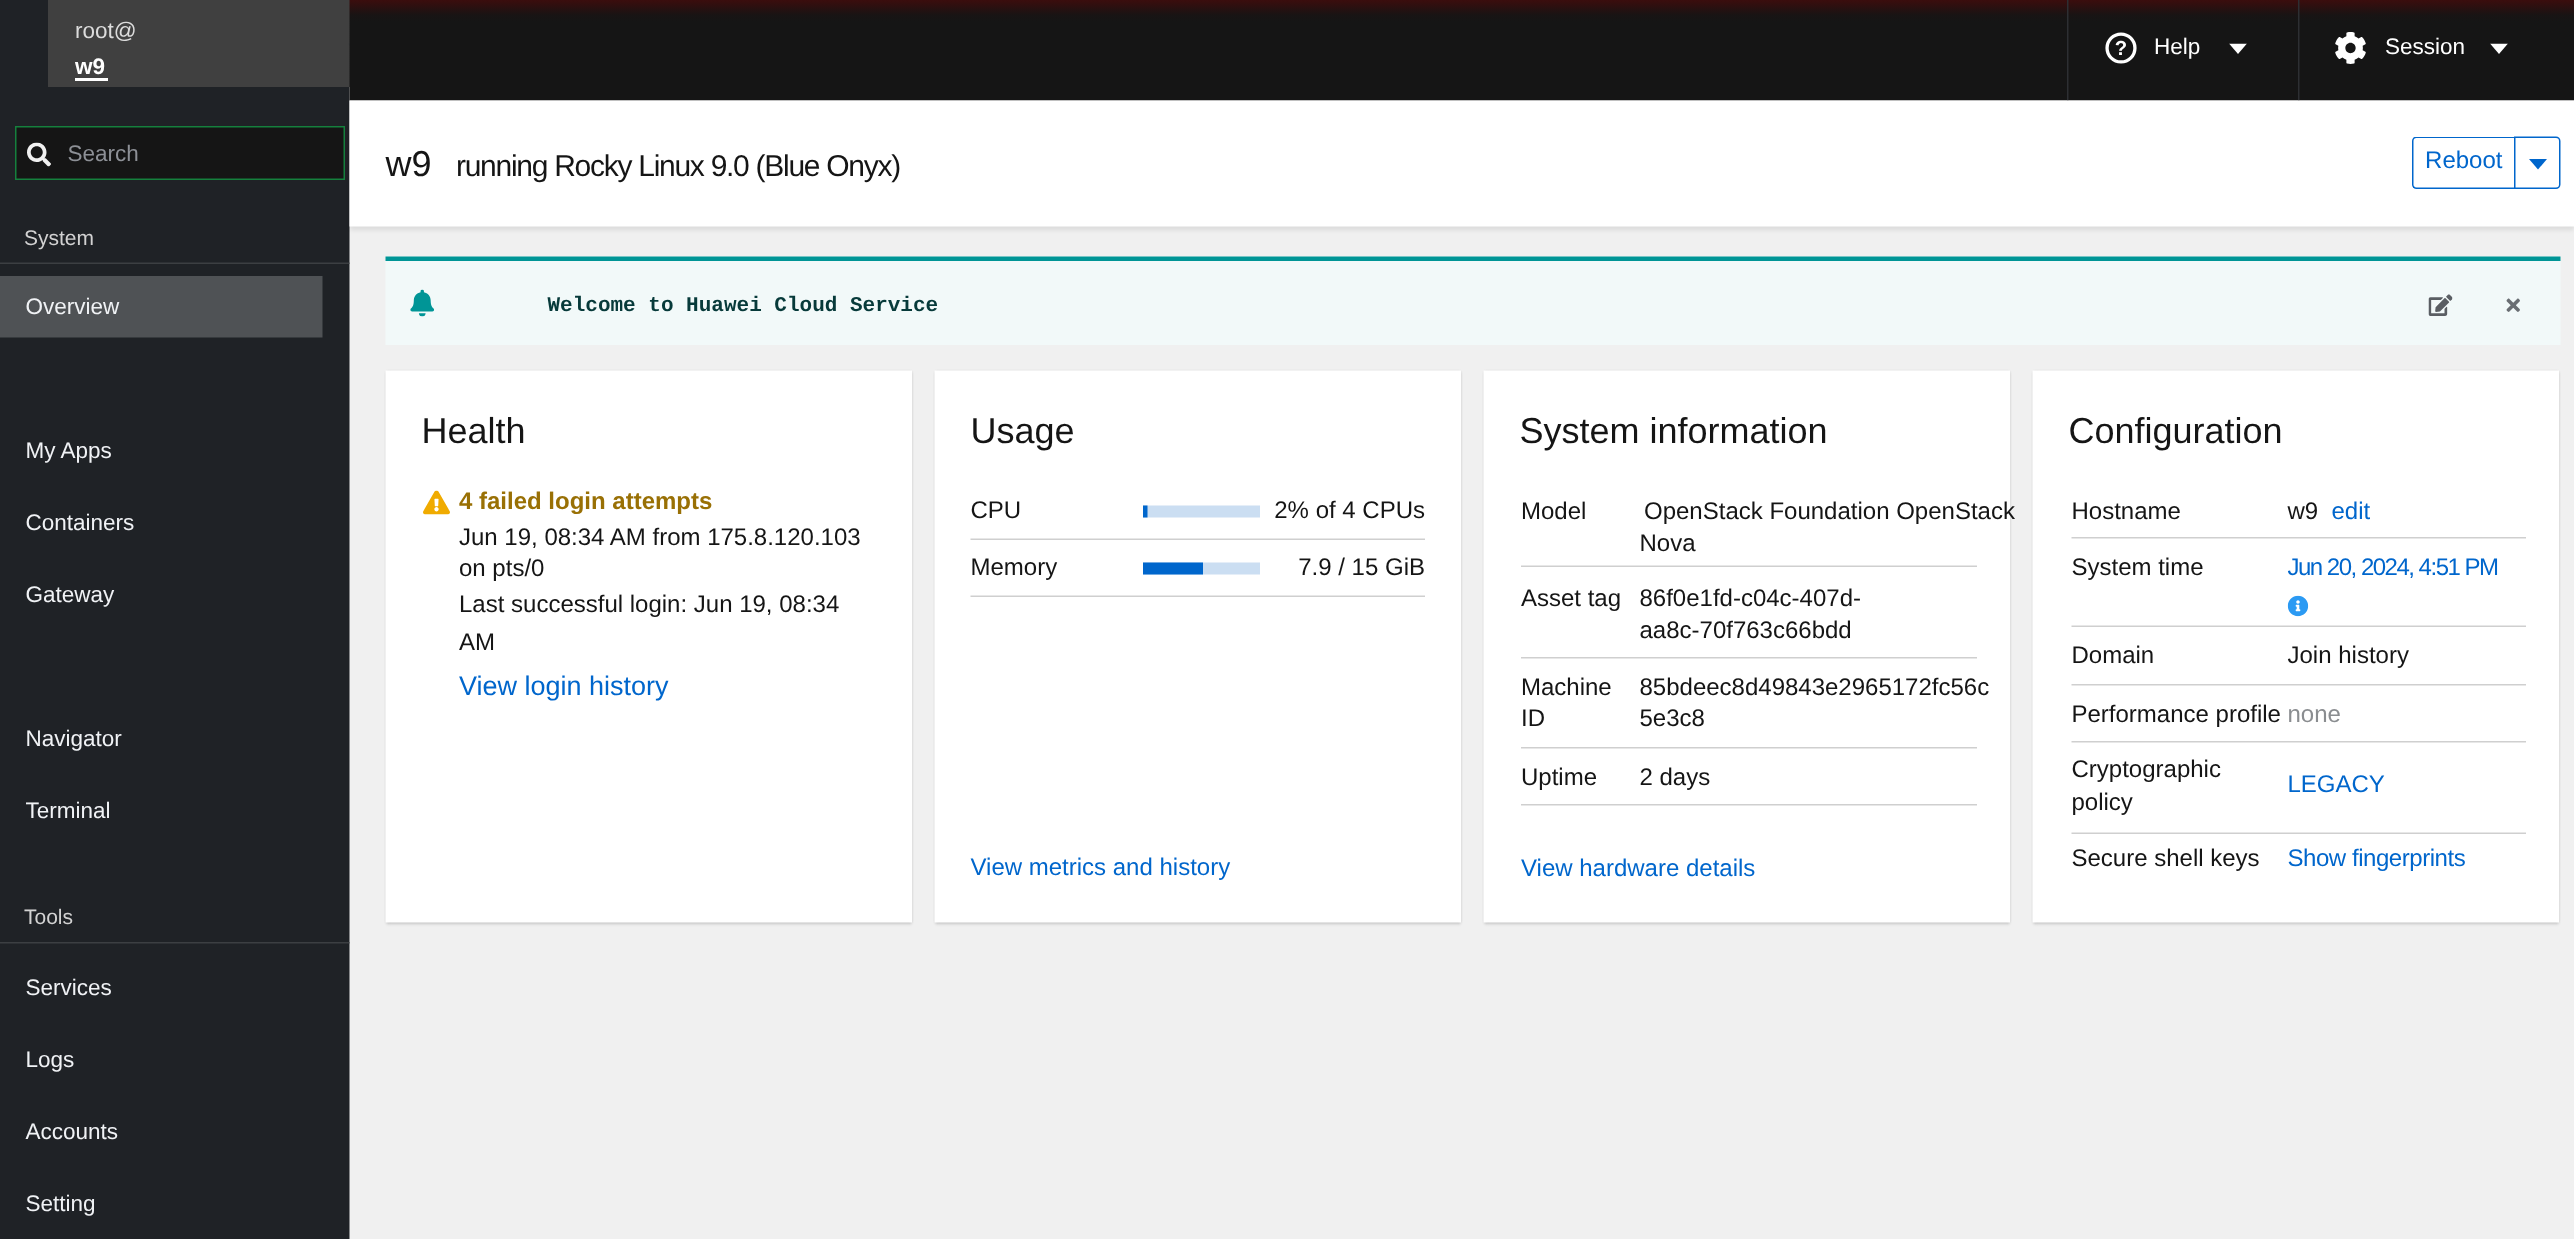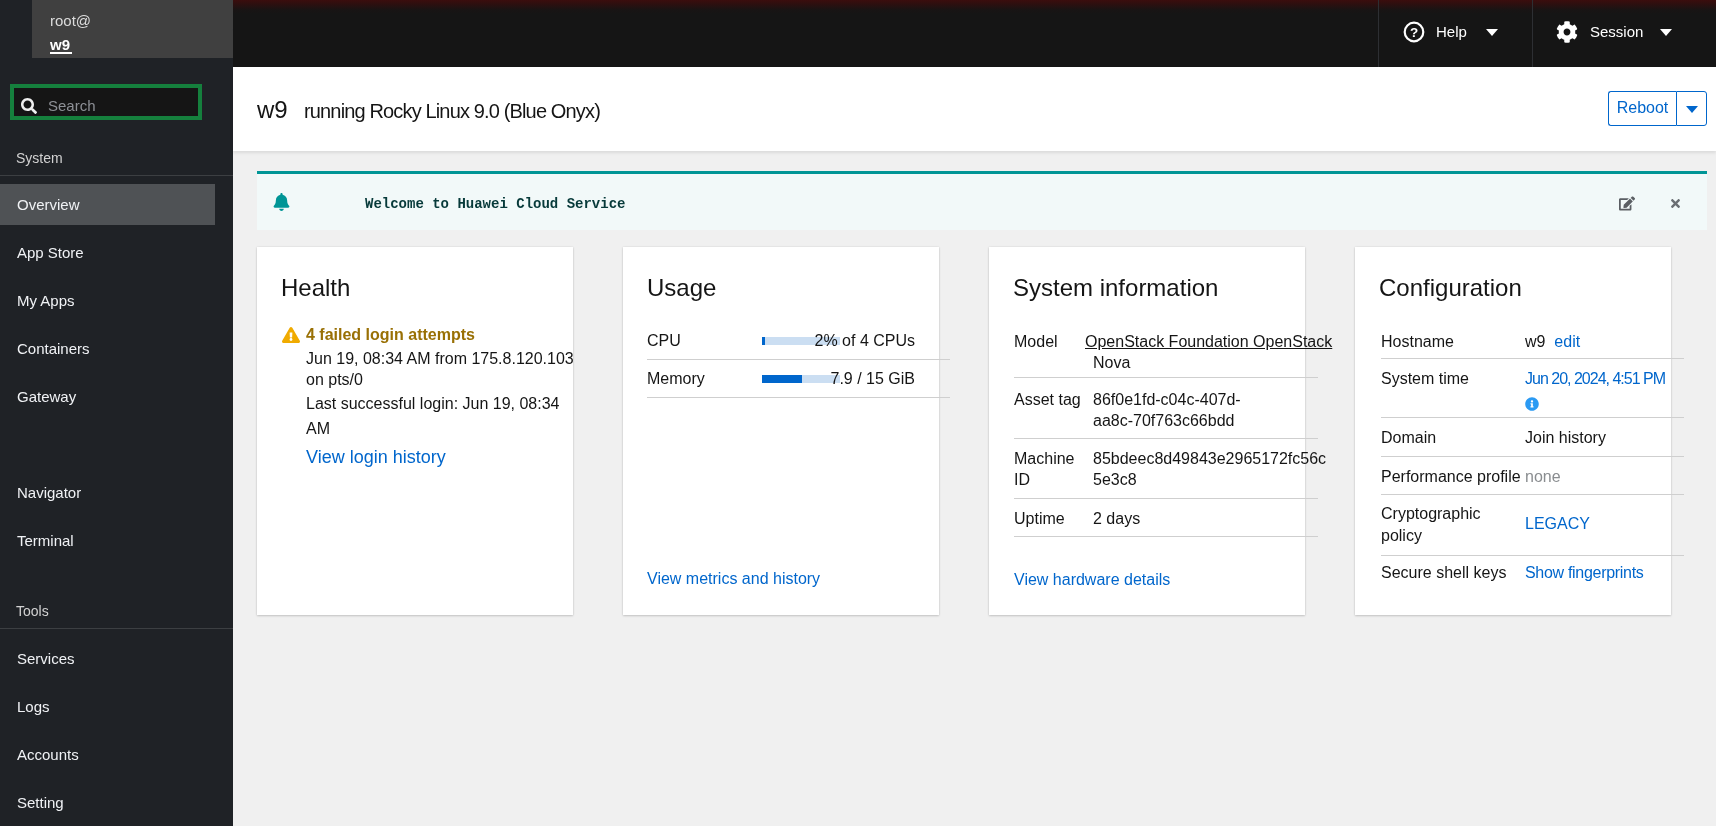--- a/index.html
+++ b/index.html
@@ -8,21 +8,21 @@
   .abs { position:absolute; }
   a { text-decoration:none; color:#06c; }
 
   
   #sidebar { position:absolute; left:0; top:0; width:233px; height:826px; background:#1f2226; }
   #sbhead { position:absolute; left:0; top:0; width:233px; height:58px; background:#404040;margin-left:32px; }
   #sbhead .rootat { position:absolute; left:18px; top:12px; font-size:15px; color:#dcdcdc; }
   #sbhead .host { position:absolute; left:18px; top:36px; font-size:15px; font-weight:bold; color:#fff; }
   #sbhead .hostline { position:absolute; left:18px; top:52px; width:22px; height:2px; background:#fff; }
   #sbhead svg.caret { position:absolute; right:21px; top:29px; }
-  #search { position:absolute; left:10px; top:84px; width:192px; height:36px; background:#151515; border:4px solid #15803d; }
+  #search { position:absolute; left:10px; top:84px; width:220px; height:36px; background:#151515; border:1px solid #15803d; }
   #search svg { position:absolute; left:7px; top:10px; }
   #search .ph { position:absolute; left:34px; top:9px; font-size:15px; color:#8d9096; }
   .navsect { position:absolute; left:16px; font-size:14px; color:#d2d2d2; }
   .navdiv { position:absolute; left:0; width:233px; height:1px; background:#3c3f42; }
   .navitem { position:absolute; left:0; width:215px; height:41px; line-height:41px; padding-left:17px; font-size:15px; color:#f0f2f5; }
   .navitem.active { background:#4f5255; }
 
   
   #masthead { position:absolute; left:233px; top:0; width:1483px; height:67px;
     background:linear-gradient(180deg, #3b0d0d 0px, #2a1010 5px, #181414 10px, #151515 14px); }
@@ -36,21 +36,21 @@
   #ph-host { position:absolute; left:257px; top:96px; font-size:24px; color:#151515; }
   #ph-run  { position:absolute; left:304px; top:100px; font-size:20px; letter-spacing:-0.85px; color:#151515; }
   #reboot { position:absolute; left:1608px; top:91px; height:35px; display:flex; }
   #reboot .main { border:1px solid #06c; border-right:none; border-radius:3px 0 0 3px; color:#06c; font-size:16px; padding-top:7px; width:68px; text-align:center; background:#fff; }
   #reboot .drop { border:1px solid #06c; border-radius:0 3px 3px 0; width:31px; background:#fff; position:relative; }
 
   
   #banner { position:absolute; left:257px; top:171px; width:1450px; height:59px; background:#f2f9f9; border-top:3px solid #009596; }
 
   
-  .card { position:absolute; top:247px; width:316px; height:368px; background:#fff;
+  .card { position:absolute; top:247px; width:351px; height:368px; background:#fff;
     box-shadow:0 1px 2px 0 rgba(3,3,3,0.16), 0 0 2px 0 rgba(3,3,3,0.1); }
   .card .title { position:absolute; left:24px; top:25px; font-size:24px; line-height:31px; color:#151515; }
   .cl { position:absolute; white-space:nowrap; }
   .sep { position:absolute; height:1px; background:#cfcfcf; }
   .f14 { font-size:18px; }
   .gray { color:#8a8d90; }
   .warntext { color:#997005; font-weight:bold; }
 </style>
 </head>
 <body>
@@ -66,21 +66,20 @@
   </div>
   <div id="search">
     <svg width="16" height="16" viewBox="0 0 512 512">
         <path fill="#f0f0f0" d="M505 442.7L405.3 343c-4.5-4.5-10.6-7-17-7H372c27.6-35.3 44-79.7 44-128C416 93.1 322.9 0 208 0S0 93.1 0 208s93.1 208 208 208c48.3 0 92.7-16.4 128-44v16.3c0 6.4 2.5 12.5 7 17l99.7 99.7c9.4 9.4 24.6 9.4 33.9 0l28.3-28.3c9.4-9.4 9.4-24.6.1-34zM208 336c-70.7 0-128-57.2-128-128 0-70.7 57.2-128 128-128 70.7 0 128 57.2 128 128 0 70.7-57.2 128-128 128z"></path>
       </svg>
     <span class="ph">Search</span>
   </div>
   <div class="navsect" style="top:150px;">System</div>
   <div class="navdiv" style="top:175px;"></div>
   <div class="navitem active" style="top:184px;">Overview</div>
-  <div class="navitem" style="top:232px;">App Store</div>
   <div class="navitem" style="top:280px;">My Apps</div>
   <div class="navitem" style="top:328px;">Containers</div>
   <div class="navitem" style="top:376px;">Gateway</div>
   <div class="navitem" style="top:472px;">Navigator</div>
   <div class="navitem" style="top:520px;">Terminal</div>
   <div class="navsect" style="top:603px;">Tools</div>
   <div class="navdiv" style="top:628px;"></div>
   <div class="navitem" style="top:638px;">Services</div>
   <div class="navitem" style="top:686px;">Logs</div>
   <div class="navitem" style="top:734px;">Accounts</div>
@@ -159,21 +158,21 @@
   <div class="cl abs" style="left:139px;top:128px;width:78px;height:8px;background:#cbdef2;"></div>
   <div class="cl abs" style="left:139px;top:128px;width:40px;height:8px;background:#06c;"></div>
   <div class="cl" style="right:24px;top:123px;">7.9 / 15 GiB</div>
   <div class="sep" style="left:24px;top:150px;width:303px;"></div>
   <a class="cl" style="left:24px;top:323px;">View metrics and history</a>
 </div>
 
 <div class="card" style="left:989px;">
   <div class="title">System information</div>
   <div class="cl" style="left:25px;top:86px;">Model</div>
-  <div class="cl" style="left:96px;top:86px;text-decoration:underline;">OpenStack Foundation OpenStack</div>
+  <div class="cl" style="left:107px;top:86px;">OpenStack Foundation OpenStack</div>
   <div class="cl" style="left:104px;top:107px;">Nova</div>
   <div class="sep" style="left:25px;top:130px;width:304px;"></div>
   <div class="cl" style="left:25px;top:144px;">Asset tag</div>
   <div class="cl" style="left:104px;top:144px;">86f0e1fd-c04c-407d-</div>
   <div class="cl" style="left:104px;top:165px;">aa8c-70f763c66bdd</div>
   <div class="sep" style="left:25px;top:191px;width:304px;"></div>
   <div class="cl" style="left:25px;top:203px;">Machine</div>
   <div class="cl" style="left:25px;top:224px;">ID</div>
   <div class="cl" style="left:104px;top:203px;">85bdeec8d49843e2965172fc56c</div>
   <div class="cl" style="left:104px;top:224px;">5e3c8</div>

